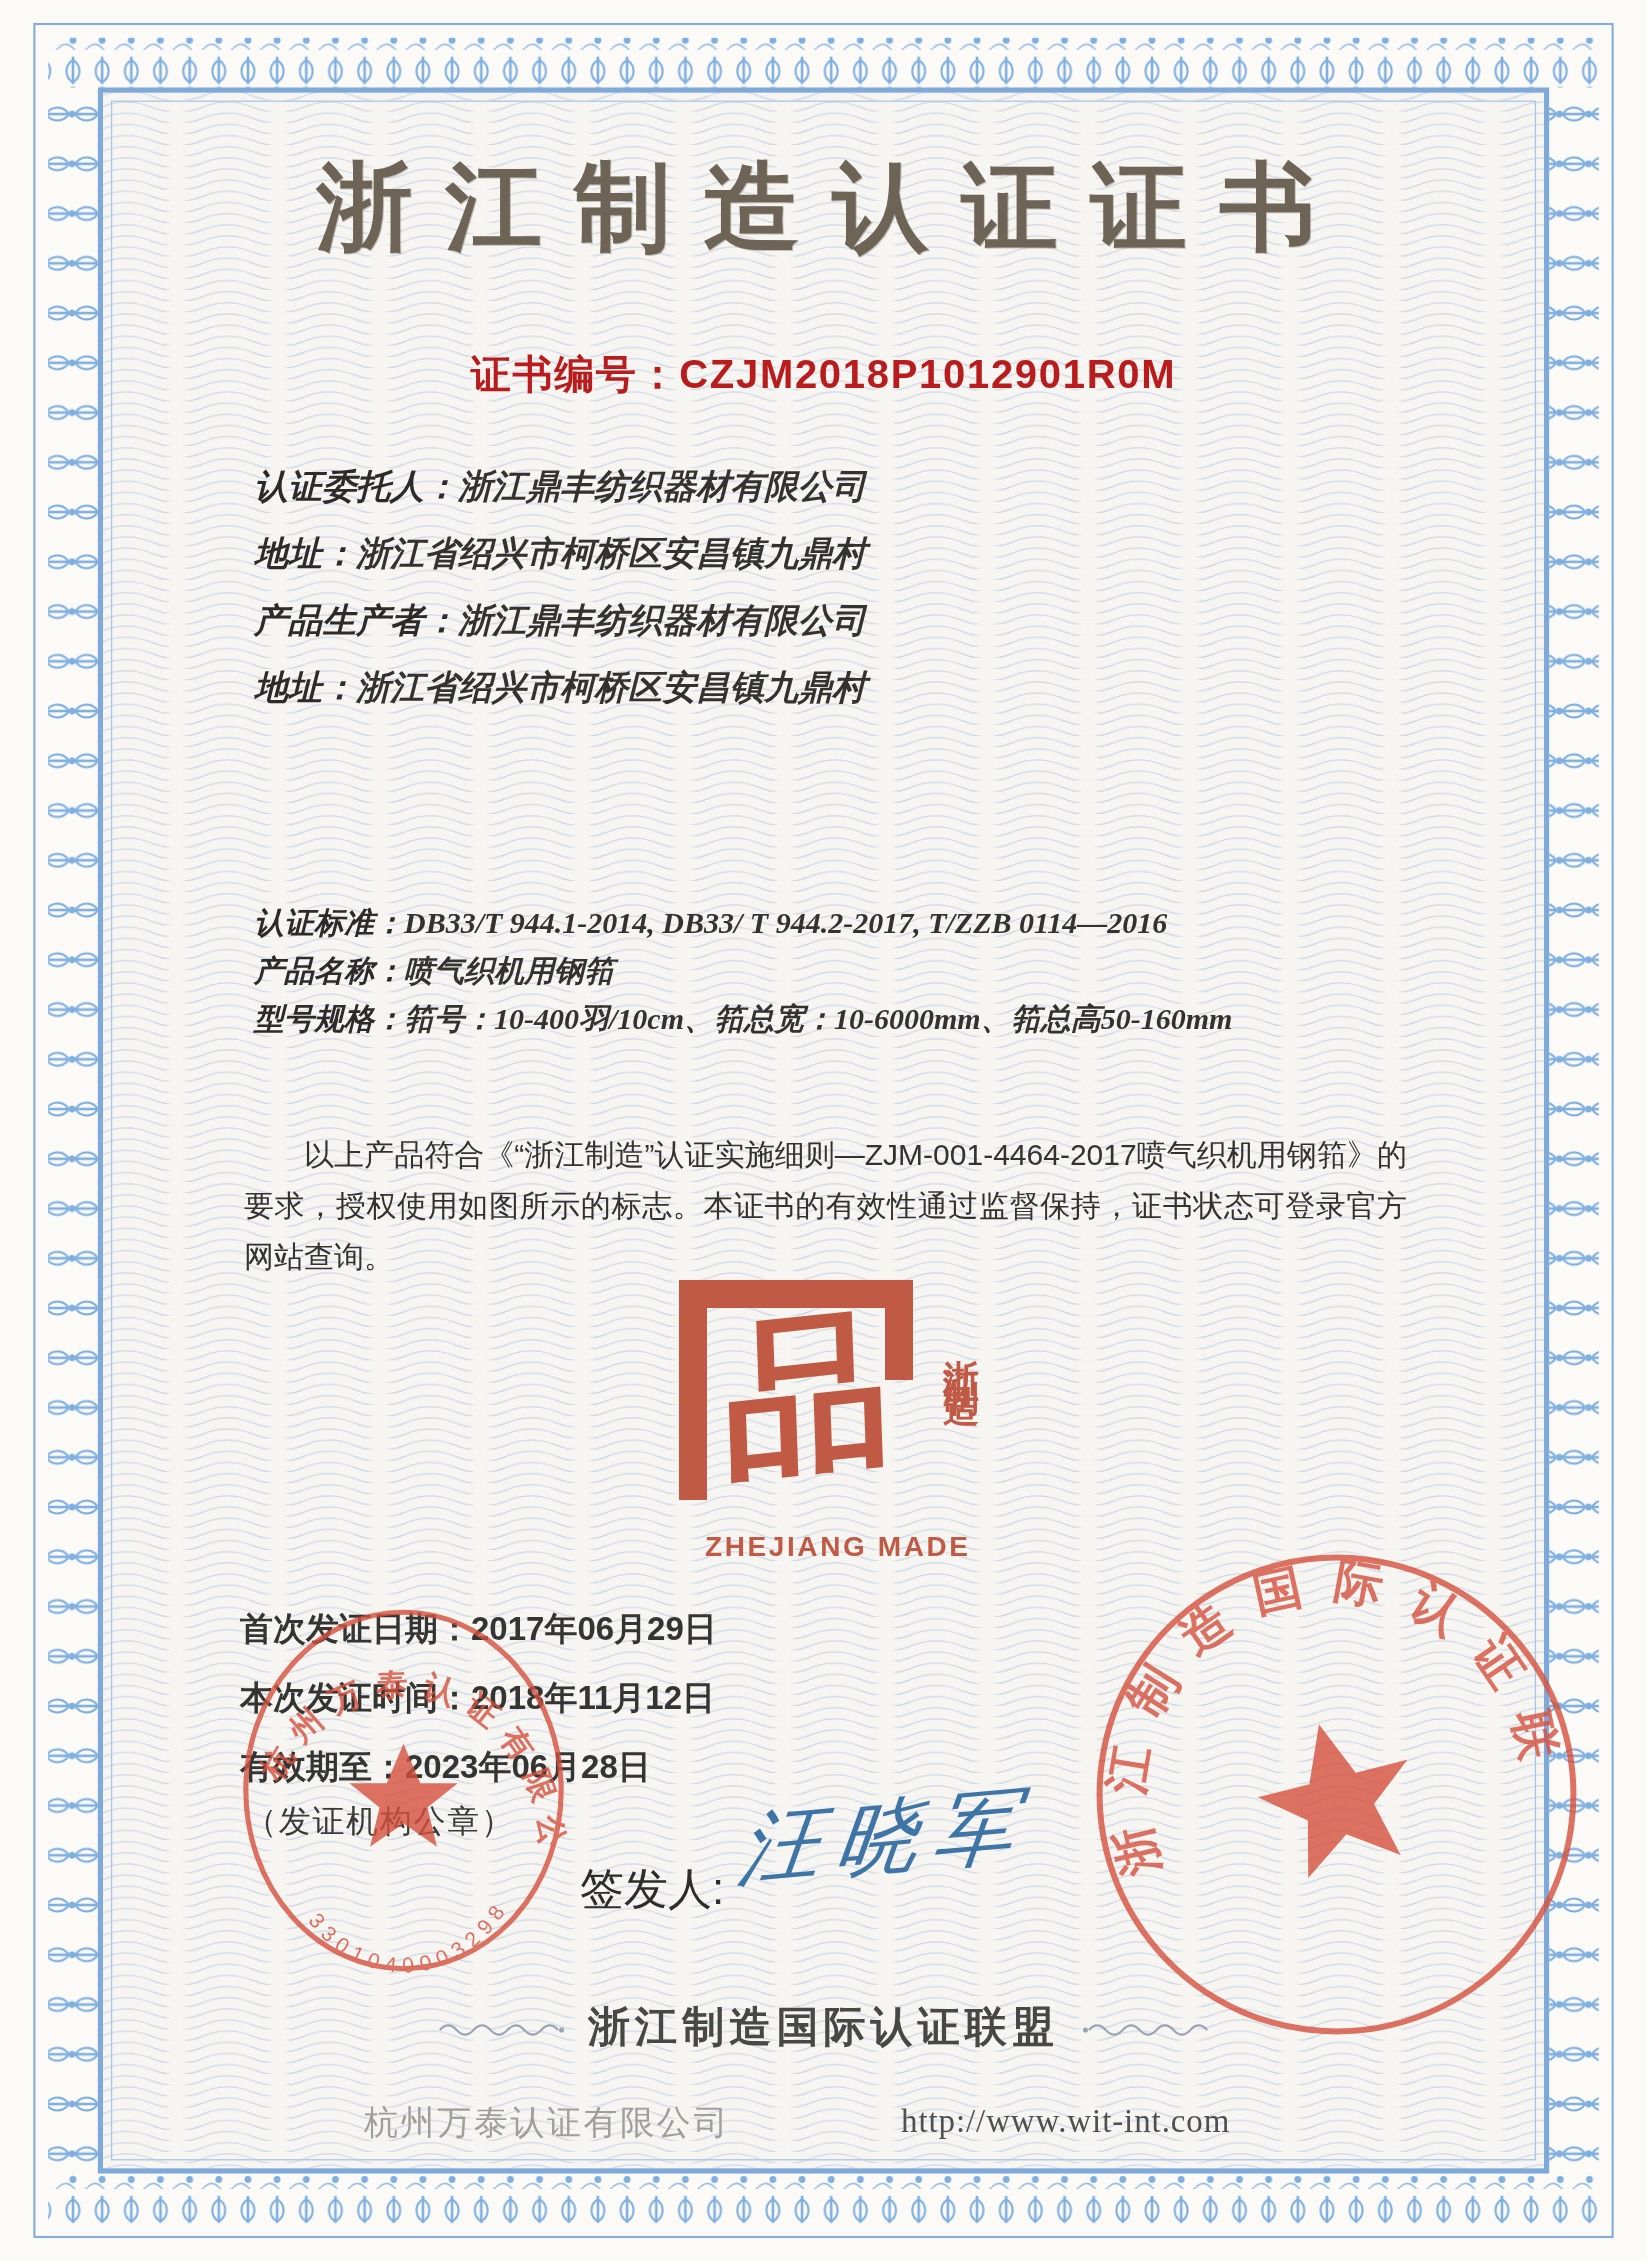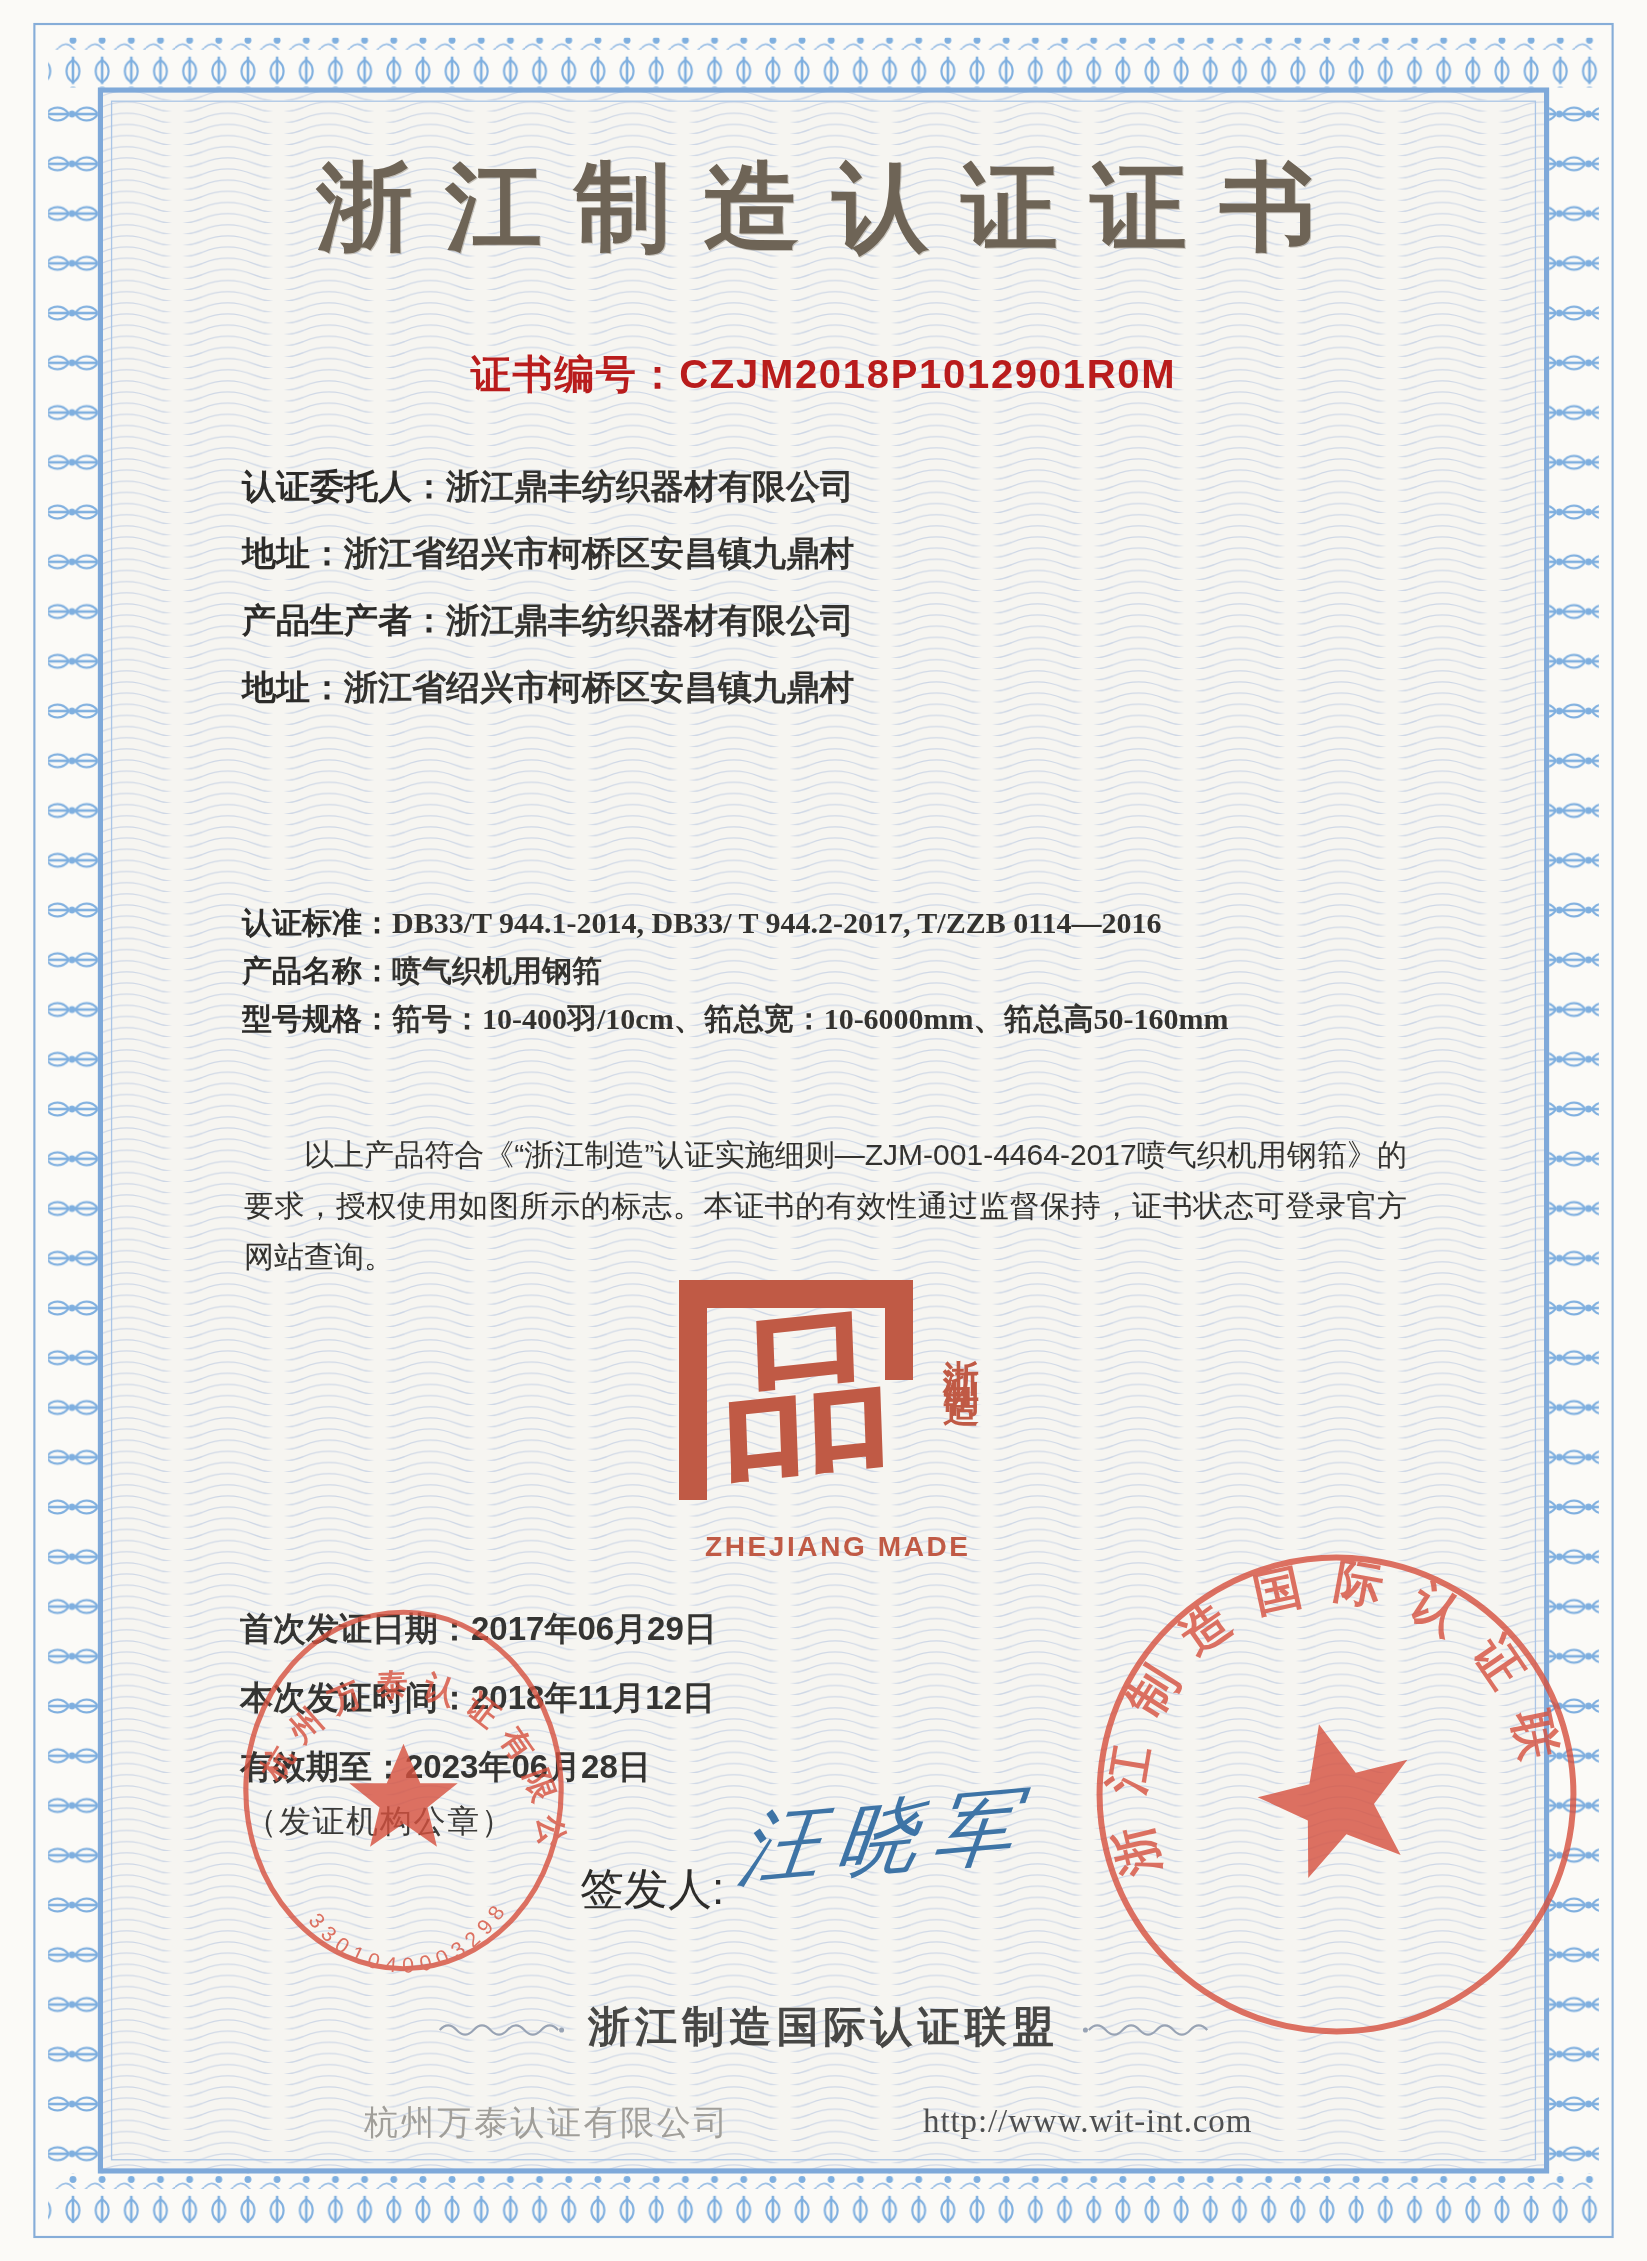--- a/index.html
+++ b/index.html
@@ -16,21 +16,21 @@
     text-align:center; font-family:"DejaVu Serif", serif;
     font-size:96px; font-weight:bold; color:#6e6456;
     letter-spacing:33px; padding-left:18px; box-sizing:border-box;
     text-shadow:0.9px 0.9px 0 rgba(110,100,86,.35);
   }
   .certno{
     position:absolute; top:347px; left:0; width:100%;
     text-align:center; font-size:40px; font-weight:bold; color:#b91c1c;
     letter-spacing:1.7px;
   }
-  .block{position:absolute; left:242px;}
+  .block{position:absolute; left:254px;font-style:italic;}
   .iline{height:67px; line-height:67px; font-size:34px; white-space:nowrap;}
   .iline .lbl{font-weight:bold; color:#2c2b29;}
   .iline .val{font-family:"Liberation Serif", serif; font-weight:bold; color:#33322f;}
   .sline{height:48px; line-height:48px; font-size:30px; white-space:nowrap;}
   .sline .lbl{font-weight:bold; color:#2c2b29;}
   .sline .val{font-family:"Liberation Serif", serif; font-weight:600; color:#33322f;}
   .statement{
     position:absolute; left:244px; top:1129px; width:1163px;
     font-family:Liberation Sans, sans-serif; font-size:30px; line-height:51px;
     color:#33322f; text-align:justify; text-indent:2em;
@@ -73,21 +73,21 @@
     position:absolute; top:1999px; left:0; width:100%; text-align:center;
     font-size:42px; font-weight:bold; color:#474745; letter-spacing:5.1px; z-index:4;
     white-space:nowrap;
   }
   .alliance .flourish{vertical-align:middle; margin:0 22px;}
   .footer-company{
     position:absolute; left:364px; top:2100px; font-size:34px; color:#a09e99;
     letter-spacing:2.6px; z-index:4;
   }
   .footer-site{
-    position:absolute; left:923px; top:2103px; font-size:33px; color:#4e4f50;
+    position:absolute; left:901px; top:2103px; font-size:33px; color:#4e4f50;
     font-family:"Liberation Serif", serif; z-index:4; letter-spacing:0.9px;
   }
 </style>
 </head>
 <body>
 
 <div class="page">
 
   <svg class="layer" width="1647" height="2261" aria-hidden="true" viewBox="0 0 1920 2636">
     <defs>

